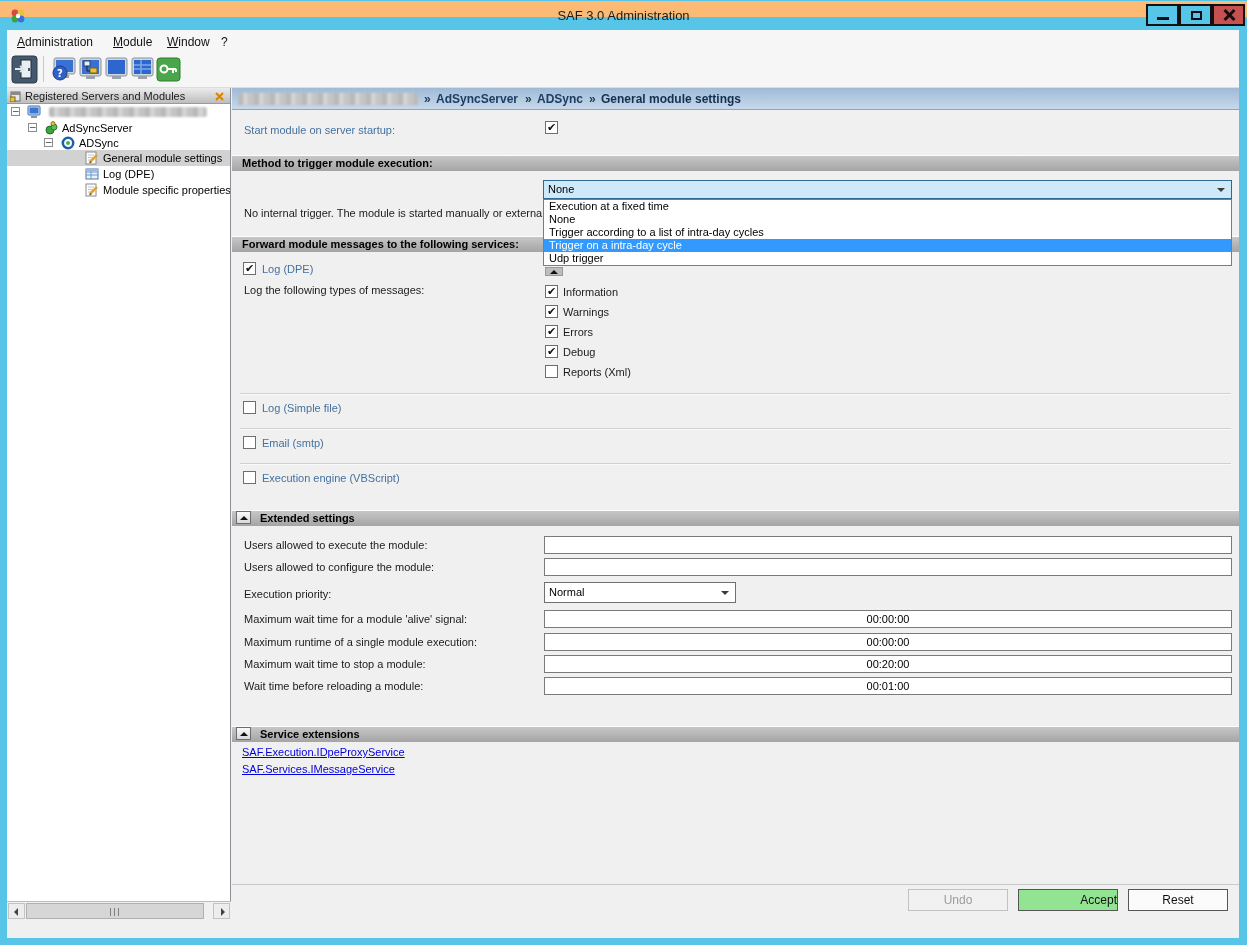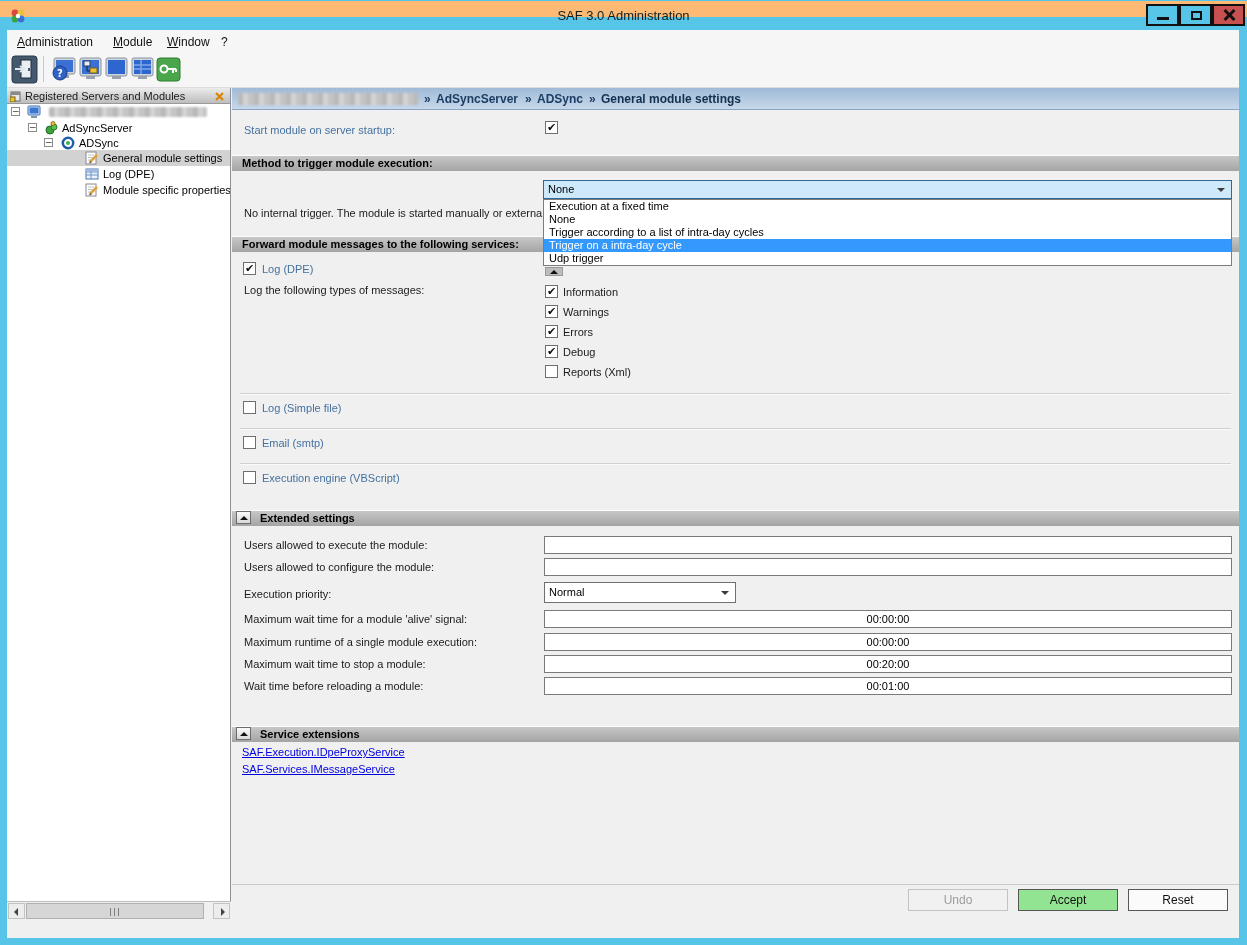--- a/index.html
+++ b/index.html
@@ -79,21 +79,21 @@
   .field { position:absolute; left:312px; width:688px; height:18px; background:#fff; border:1px solid #7a7a7a; font-family:"Liberation Sans","DejaVu Sans",sans-serif; font-size:11px; padding:0 4px; color:#000; }
   .field.center { text-align:center; }
   .combo2 { position:absolute; left:312px; width:192px; height:21px; background:#fff; border:1px solid #707070; font-size:11px; line-height:19px; padding-left:4px; }
   .combo2 .chev { top:8px; }
 
   .link { position:absolute; font-size:11px; color:#0000dd; text-decoration:underline; white-space:nowrap; cursor:pointer; }
 
   .btnbar { position:absolute; left:0; top:796px; width:1007px; height:35px; background:#f0f0f0; border-top:1px solid #c9c9c9; }
   .btn { position:absolute; top:4px; width:100px; height:22px; border:1px solid #565656; background:#fbfbfb; font-size:12px; text-align:center; line-height:20px; color:#111; }
   .btn.disabled { border-color:#c2c2c2; background:#f1f1f1; color:#9c9c9c; }
-  .btn.accept { background:#92e492; }
+  .btn.accept { background:#92e492;text-align:right; }
 </style>
 </head>
 <body>
 
 <div class="window">
 
   <div class="titlebar">
     <svg class="abs" style="left:10px;top:7px" width="16" height="16">
       <circle cx="5" cy="5" r="3.4" fill="#d44"></circle>
         <circle cx="11" cy="5" r="3.4" fill="#e8c33a"></circle>

